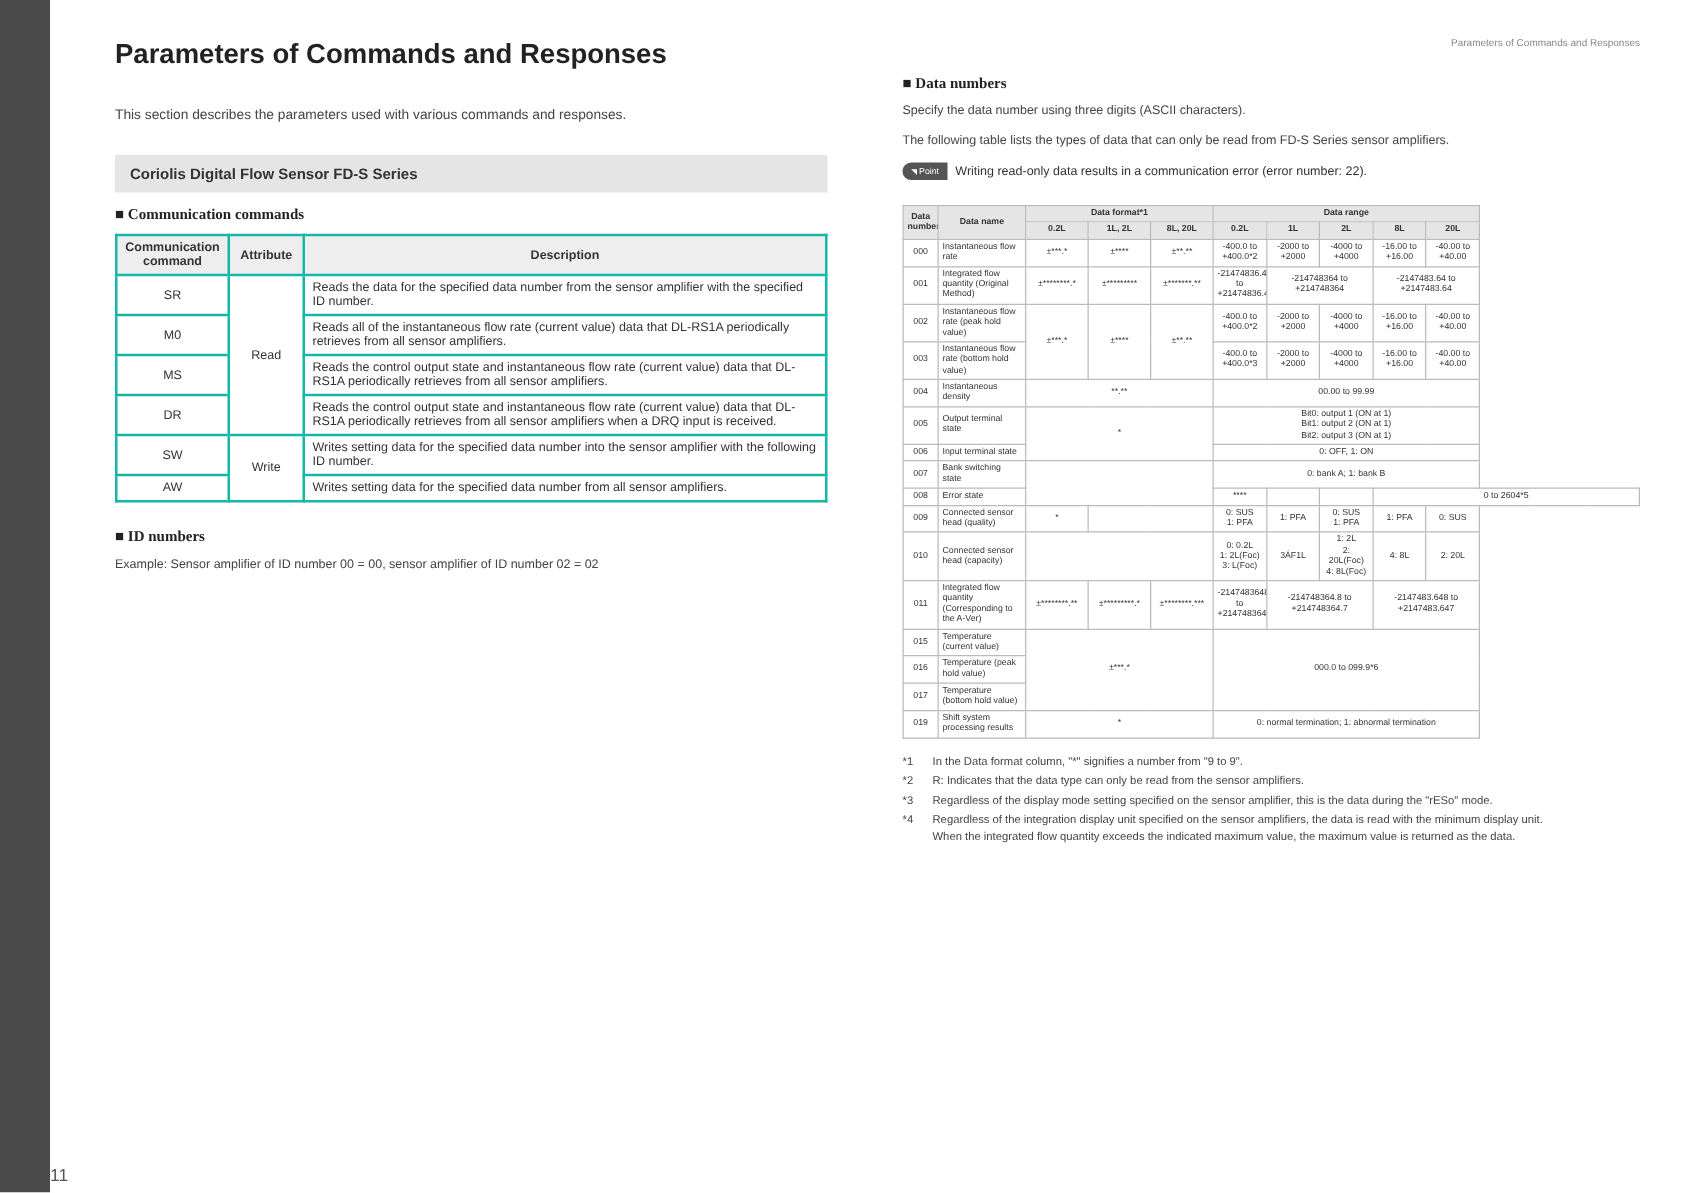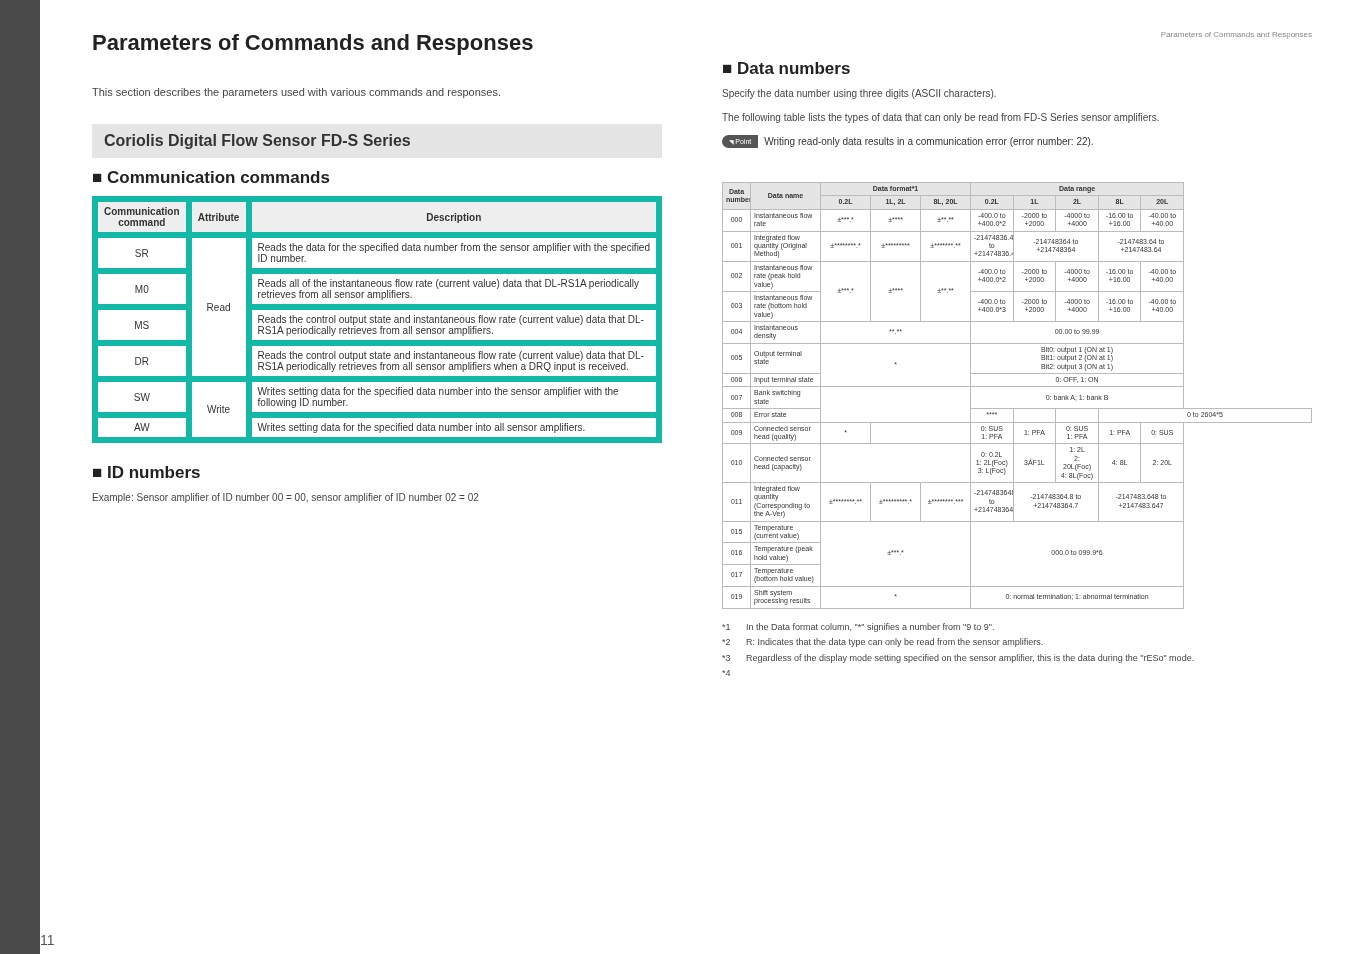--- a/index.html
+++ b/index.html
@@ -13,43 +13,43 @@
   }
   .dark-sidebar { width: 40px; background: #4a4a4a; flex-shrink: 0; }
   .content-wrap { flex: 1; display: flex; padding: 30px 40px 10px 12px; }
   .left-col { width: 640px; padding: 0 30px 0 40px; }
   .right-col { flex: 1; padding: 0 0 0 30px; position: relative; }
 
   .main-title { font-size: 22px; font-weight: bold; margin-bottom: 30px; color: #222; }
   .intro { font-size: 11px; margin-bottom: 26px; color: #444; }
 
   .grey-bar {
-    background: #e5e5e5; padding: 8px 12px; font-size: 16px;
+    background: #e5e5e5; padding: 8px 12px; font-size: 12px;
     font-weight: bold; margin-bottom: 4px; color: #333;
   }
-  .sub-head { font-size: 17px; font-weight: bold; margin: 10px 0 8px; color: #222; }
+  .sub-head { font-size: 12px; font-weight: bold; margin: 10px 0 8px; color: #222; font-family: Liberation Serif, serif; }
   .sub-head::before { content: "■ "; }
   .body-text { font-size: 10px; margin-bottom: 10px; color: #444; line-height: 1.4; }
 
   table.comm {
     width: 100%; border-collapse: collapse; font-size: 10px; margin-bottom: 20px;
   }
   table.comm th, table.comm td {
-    border: 6px solid #14b8a6; padding: 4px 6px; text-align: left; vertical-align: middle;
+    border: 2px solid #14b8a6; padding: 4px 6px; text-align: left; vertical-align: middle;
   }
   table.comm th { background: #eee; font-weight: bold; text-align: center; }
   table.comm td.c { text-align: center; }
 
   .top-right-label { font-size: 8px; color: #888; text-align: right; margin-bottom: 20px; }
 
   .bullet-head { font-size: 11px; font-weight: bold; margin: 14px 0 4px; }
   .bullet-head::before { content: "● "; }
 
   .point-box {
-    display: flex; align-items: center; margin: 10px 0 34px;
+    display: flex; align-items: center; margin: 10px 0 20px;
   }
   .point-tag {
     background: #555; color: #fff; font-size: 7px; padding: 3px 7px;
     border-radius: 8px 0 0 8px; margin-right: 6px;
   }
   .point-tag::before { content: "◥ "; font-size: 6px; }
   .point-text { font-size: 10px; color: #333; }
 
   table.data {
     width: 100%; border-collapse: collapse; font-size: 7px; table-layout: fixed;
@@ -108,21 +108,21 @@
             <td class="c">DR</td>
             <td>Reads the control output state and instantaneous flow rate (current value) data that DL-RS1A periodically retrieves from all sensor amplifiers when a DRQ input is received.</td>
           </tr>
           <tr>
             <td class="c">SW</td>
             <td class="c" rowspan="2">Write</td>
             <td>Writes setting data for the specified data number into the sensor amplifier with the following ID number.</td>
           </tr>
           <tr>
             <td class="c">AW</td>
-            <td>Writes setting data for the specified data number into all sensor amplifiers.</td>
+            <td>Writes setting data for the specified data number from all sensor amplifiers.</td>
           </tr>
         </tbody>
     </table>
 
     <div class="sub-head">ID numbers</div>
     <div class="body-text">Example: Sensor amplifier of ID number 00 = 00, sensor amplifier of ID number 02 = 02</div>
   </div>
 
   <div class="right-col">
     <div class="top-right-label">Parameters of Commands and Responses</div>
@@ -313,18 +313,20 @@
         <div>
           <span class="fn-key">*2</span>
           <span style="white-space: pre-line;">R: Indicates that the data type can only be read from the sensor amplifiers.</span>
         </div>
         <div>
           <span class="fn-key">*3</span>
           <span style="white-space: pre-line;">Regardless of the display mode setting specified on the sensor amplifier, this is the data during the "rESo" mode.</span>
         </div>
         <div>
           <span class="fn-key">*4</span>
+          <span style="white-space: pre-line;">Regardless of the integration display unit specified on the sensor amplifiers, the data is read with the minimum display unit.
+When the integrated flow quantity exceeds the indicated maximum value, the maximum value is returned as the data.</span>
         </div>
       </div>
   </div>
 </div>
 
 <div class="page-num">11</div>
 
 </body></html>

